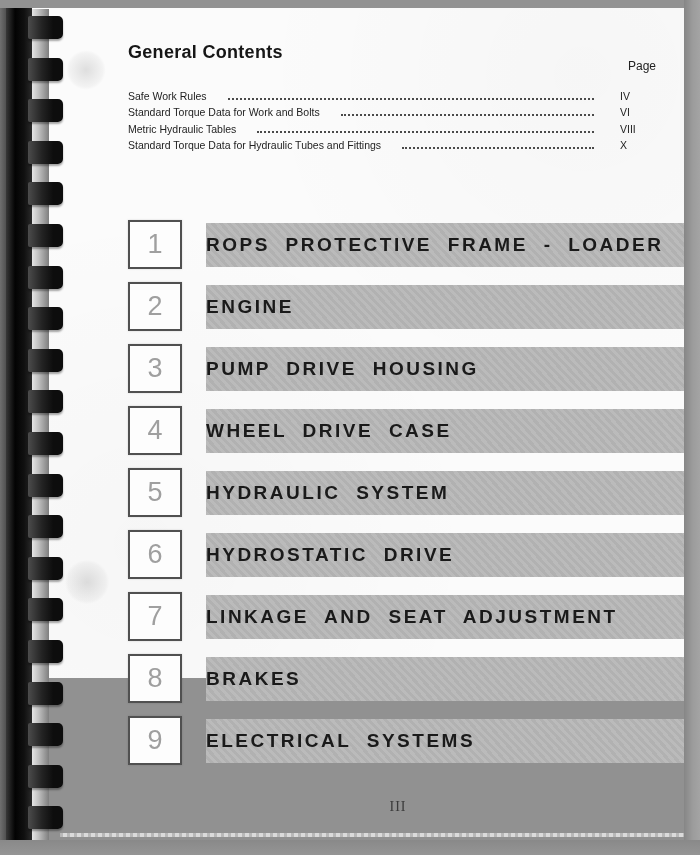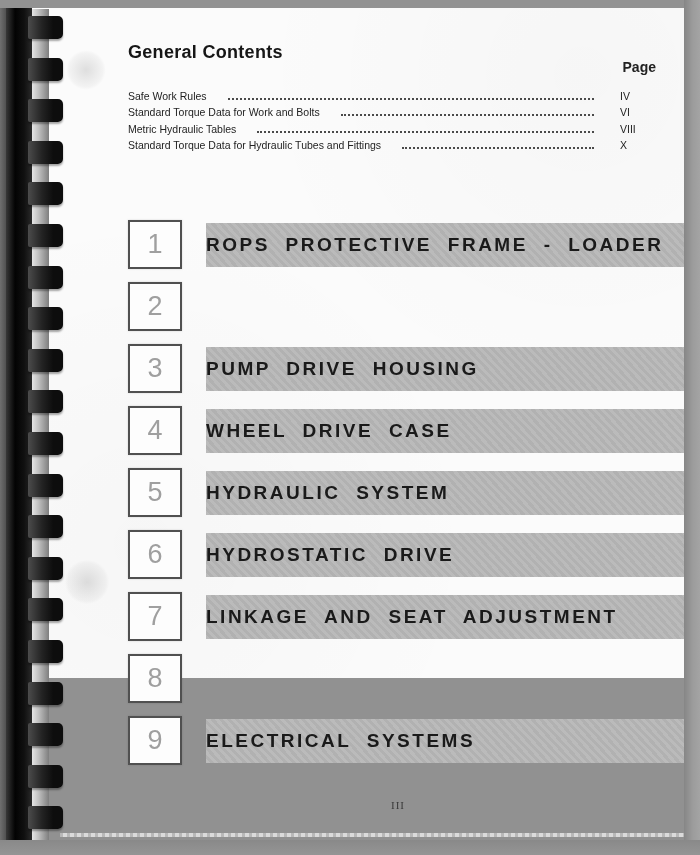--- a/index.html
+++ b/index.html
@@ -78,21 +78,21 @@
 
   
   .page-title {
     position: absolute; left: 120px; top: 34px;
     font-size: 18px; font-weight: bold; color: #161616;
     letter-spacing: .3px;
   }
   .page-col-label {
     position: absolute; left: 560px; top: 51px; width: 88px;
     text-align: right;
-    font-size: 14px; font-weight: bold; color: #222;
+    font-size: 12px; font-weight: normal; color: #222;
   }
 
   
   .toc { position: absolute; left: 120px; top: 79px; width: 528px; }
   .toc-row {
     display: flex; align-items: flex-end;
     height: 16.2px;
     font-size: 10.5px; font-weight: normal; color: #232323; gap: 16px;
   }
   .toc-label { white-space: nowrap; line-height: 13px; }
@@ -129,21 +129,21 @@
     font-size: 19px; font-weight: bold; color: var(--heading-text);
     letter-spacing: 2.5px; word-spacing: 8px;
     white-space: nowrap;
   }
 
   
   .footer-page-number {
     position: absolute; left: 330px; top: 791px; width: 120px;
     text-align: center;
     font-family: "Liberation Serif", serif;
-    font-size: 11px; color: #3a3a3a; letter-spacing: 1px;
+    font-size: 14px; color: #3a3a3a; letter-spacing: 1px;
   }
 
   
   .smudge {
     position: absolute; border-radius: 50%;
     background: radial-gradient(circle, rgba(120,120,120,.22), rgba(150,150,150,.08) 60%, transparent 70%);
   }
   .smudge-a { left: 58px; top: 42px; width: 40px; height: 40px; }
   .smudge-b { left: 56px; top: 552px; width: 46px; height: 44px; }
 </style>
@@ -186,20 +186,23 @@
             <span class="section-num">1</span>
           </div>
         <div class="section-bar">
             <span class="section-title">ROPS PROTECTIVE FRAME - LOADER</span>
           </div>
       </div>
       <div class="section-row">
         <div class="section-num-box">
             <span class="section-num">2</span>
           </div>
+        <div class="section-bar">
+            <span class="section-title">ENGINE</span>
+          </div>
       </div>
       <div class="section-row">
         <div class="section-num-box">
             <span class="section-num">3</span>
           </div>
         <div class="section-bar">
             <span class="section-title">PUMP DRIVE HOUSING</span>
           </div>
       </div>
       <div class="section-row">
@@ -230,20 +233,23 @@
         <div class="section-num-box">
             <span class="section-num">7</span>
           </div>
         <div class="section-bar">
             <span class="section-title">LINKAGE AND SEAT ADJUSTMENT</span>
           </div>
       </div>
       <div class="section-row">
         <div class="section-num-box">
             <span class="section-num">8</span>
+          </div>
+        <div class="section-bar">
+            <span class="section-title">BRAKES</span>
           </div>
       </div>
       <div class="section-row">
         <div class="section-num-box">
             <span class="section-num">9</span>
           </div>
         <div class="section-bar">
             <span class="section-title">ELECTRICAL SYSTEMS</span>
           </div>
       </div>

